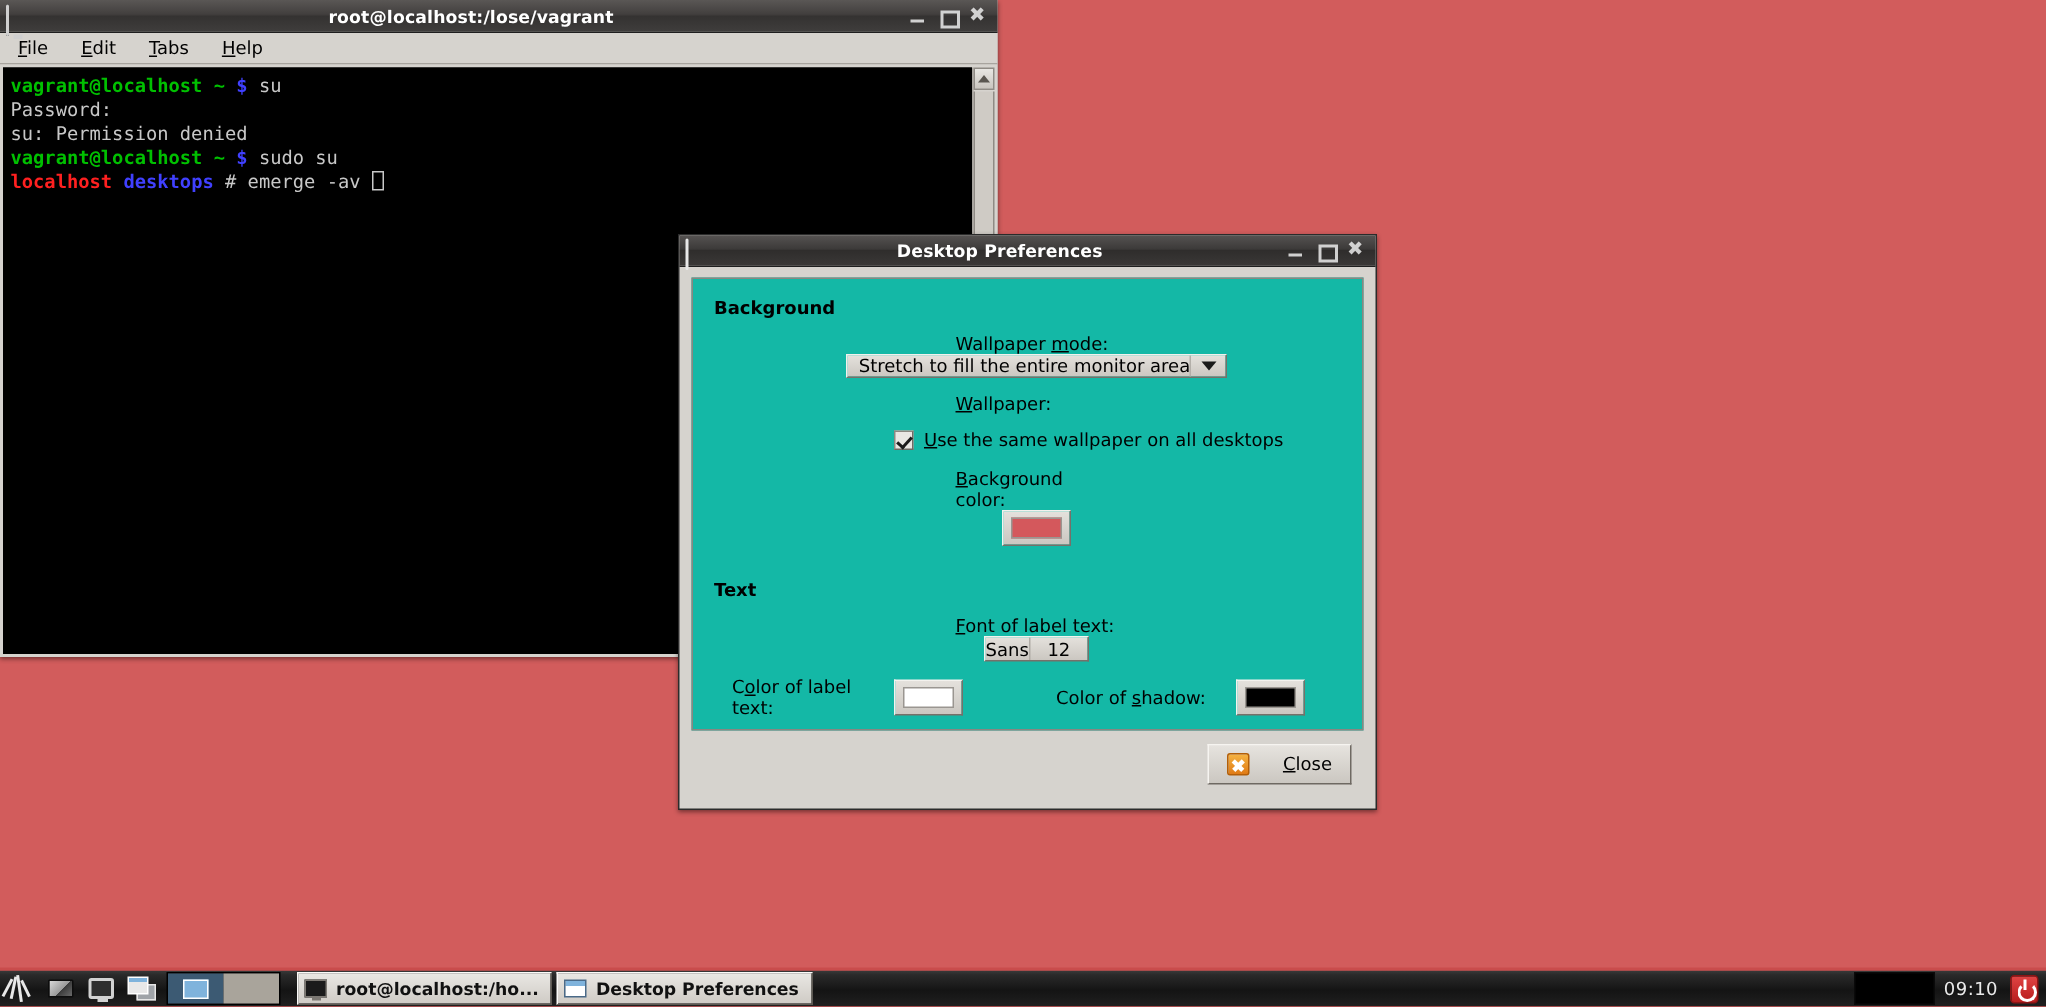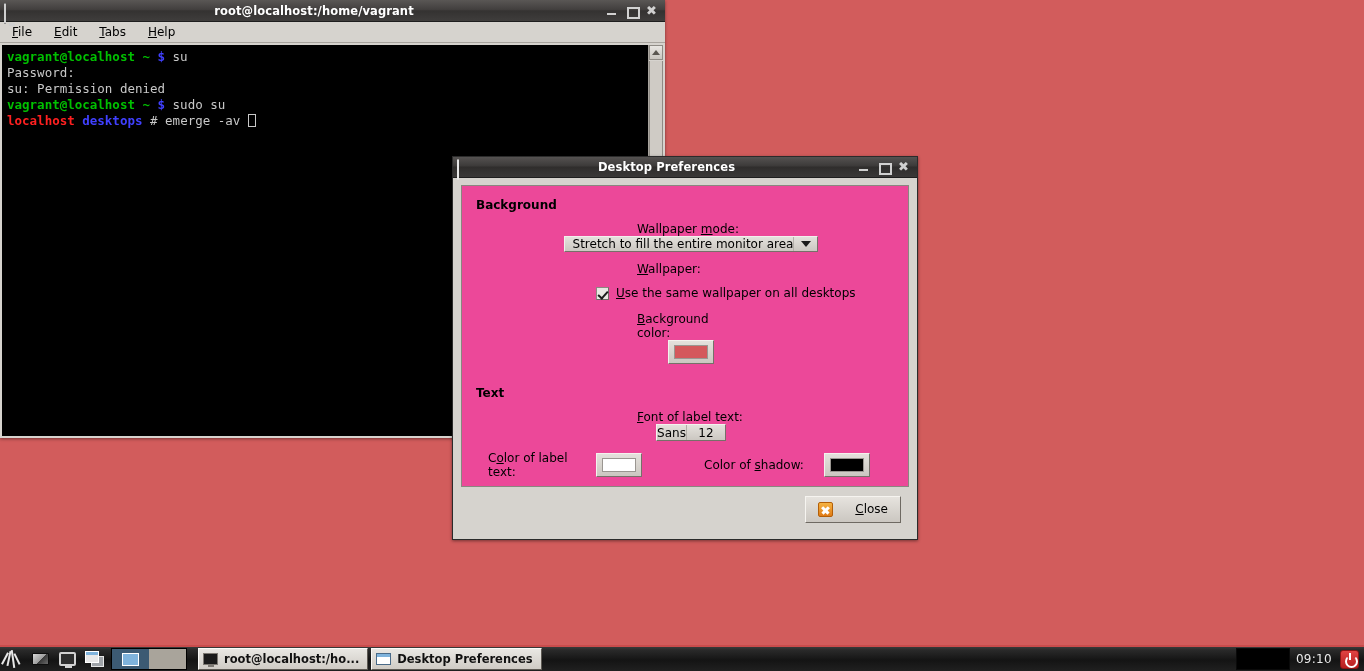--- a/index.html
+++ b/index.html
@@ -179,21 +179,21 @@
   .tab u { text-decoration: underline; }
   .tab.active {
     background: #d6d3ce;
     top: 0;
     padding-top: 4px; padding-bottom: 4px;
     border-color: #8a8680;
     z-index: 2;
   }
   .tab-panel {
     flex: 1;
-    background: #ec4899;
+    background: #14b8a6;
     border: 1px solid #8a8680;
     padding: 12px 14px 0 14px;
     position: relative;
     z-index: 1;
   }
 
   .grp-title { font-size: 12px; font-weight: bold; color: #000; margin-bottom: 10px; }
   .grp-title.second { margin-top: 22px; }
 
   .row { display: flex; align-items: center; margin-bottom: 10px; padding-left: 12px; flex-direction: column; }
@@ -497,21 +497,21 @@
 <body>
 
 <div id="desktop">
 
   <div class="win" id="terminal">
 
     <div class="titlebar">
       <span class="win-icon">
         <span class="mini-monitor"></span>
       </span>
-      <span class="wtitle">root@localhost:/home/vagrant</span>
+      <span class="wtitle">root@localhost:/lose/vagrant</span>
       <span class="wbtns">
         <span class="wbtn min"></span>
         <span class="wbtn max"></span>
         <span class="wbtn close">✖</span>
       </span>
     </div>
 
     <div class="term-menubar">
       <span class="mi"><u>F</u>ile</span>
       <span class="mi"><u>E</u>dit</span>

